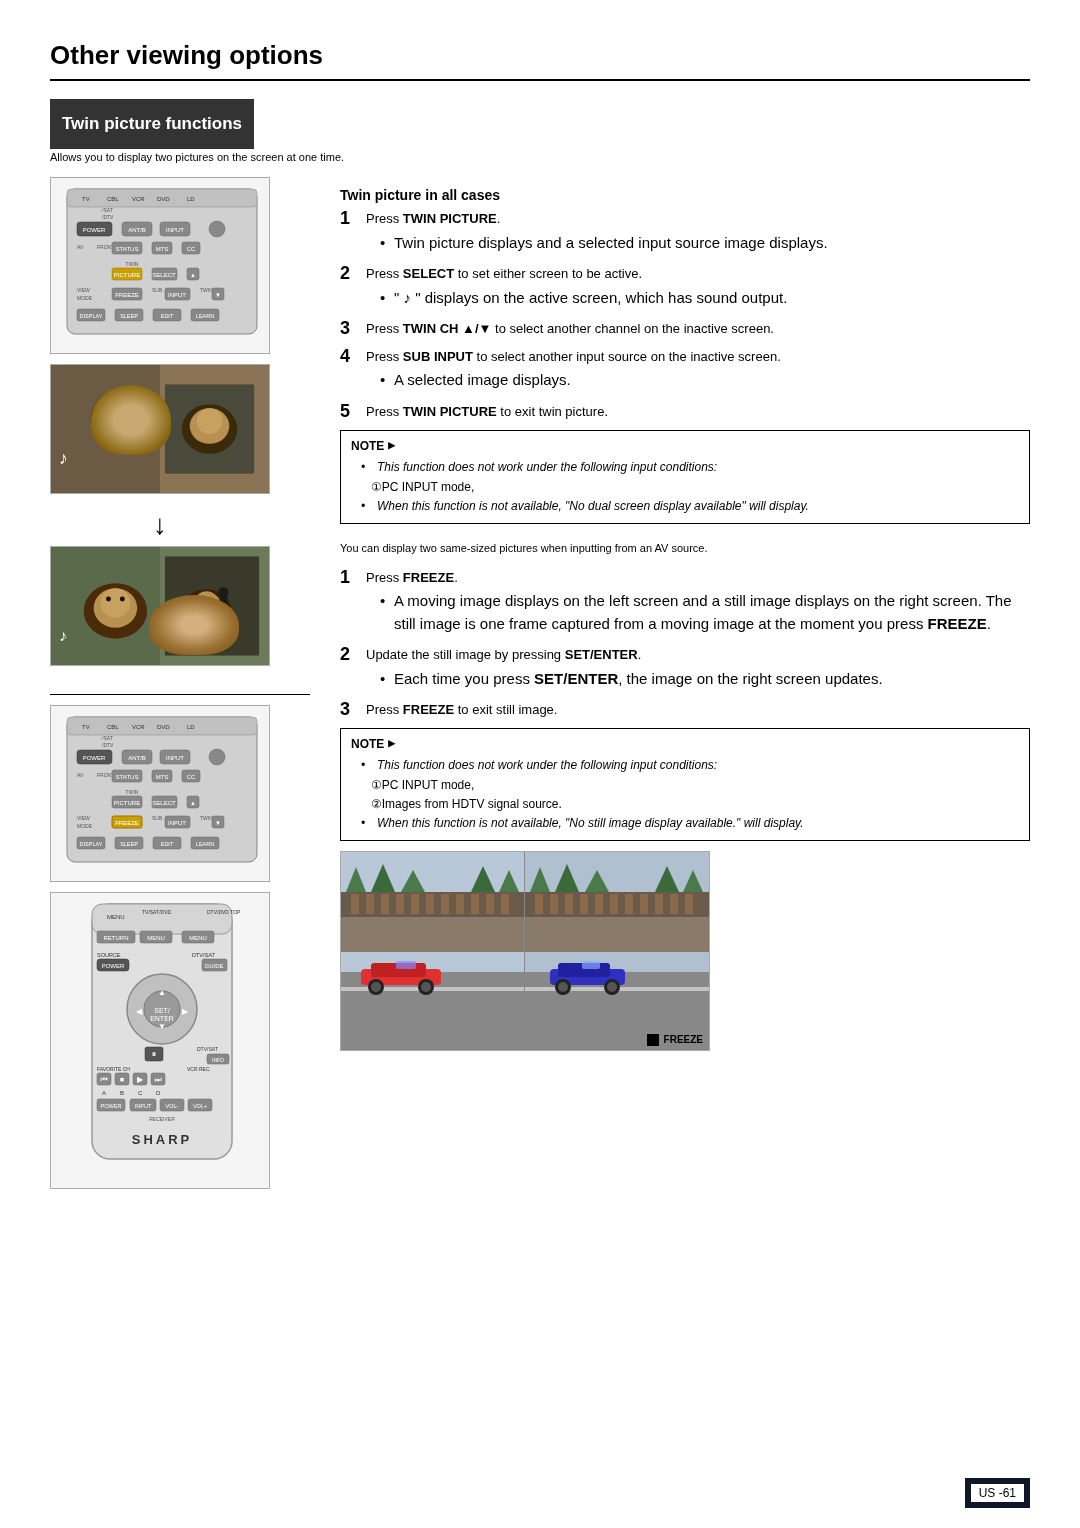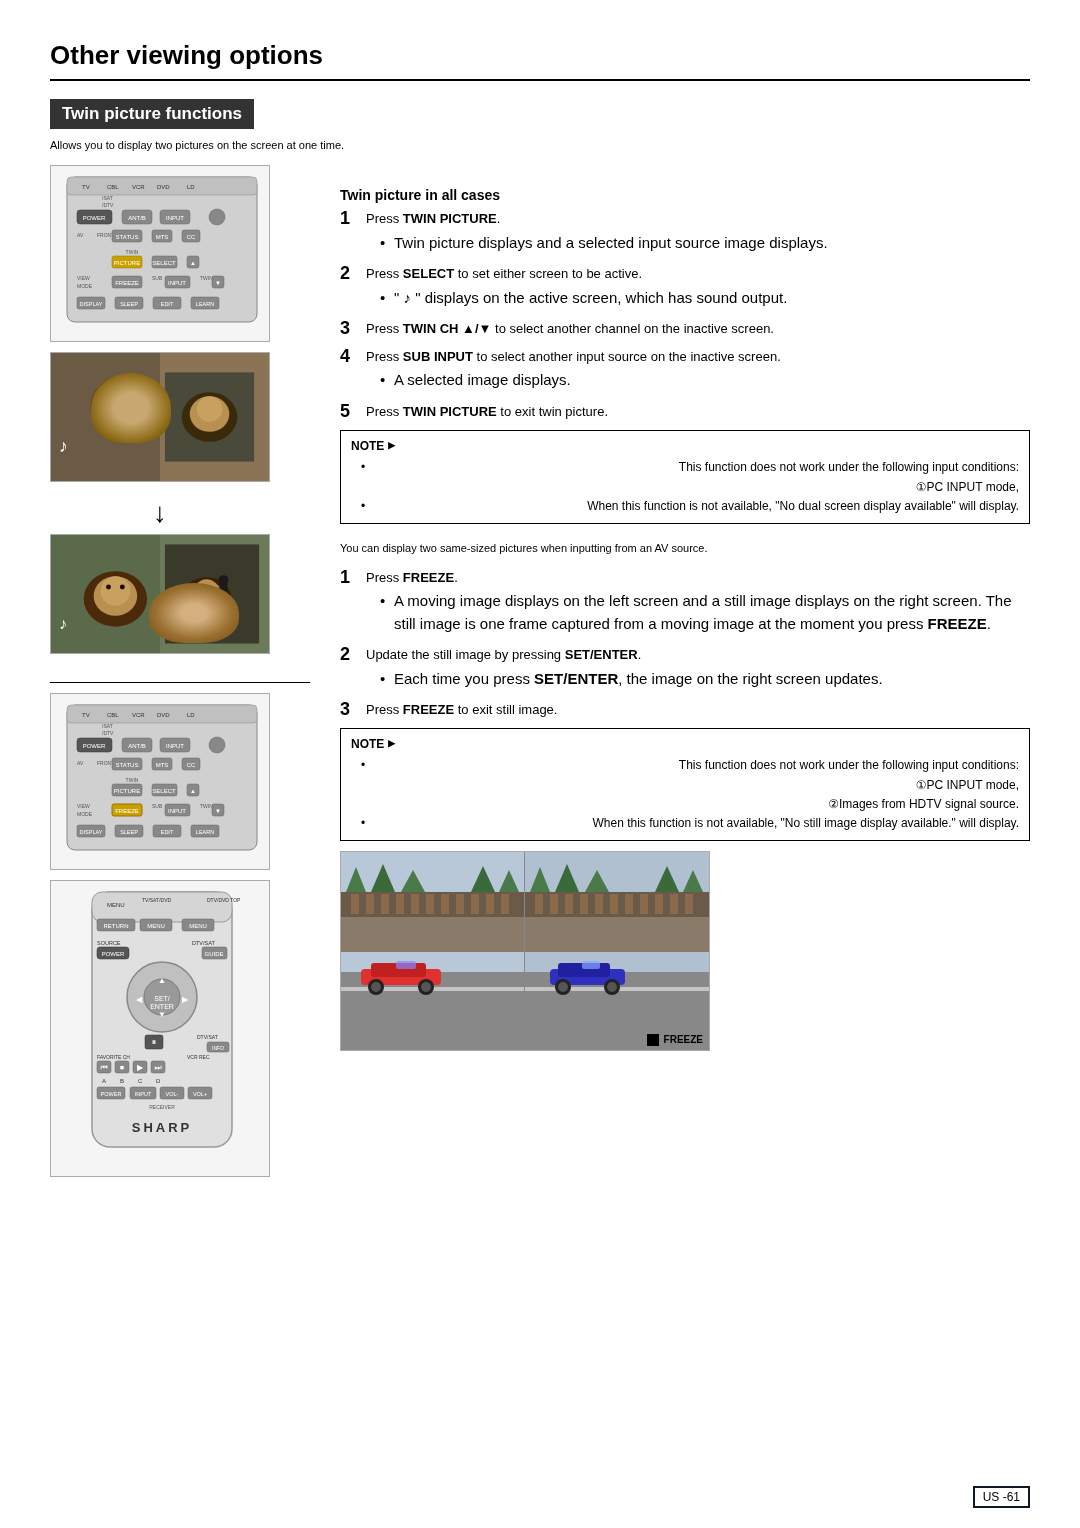--- a/index.html
+++ b/index.html
@@ -17,23 +17,23 @@
       font-weight: bold;
       border-bottom: 2px solid #000;
       padding-bottom: 8px;
       margin-bottom: 18px;
     }
     .section-header {
       background: #333;
       color: #fff;
       font-size: 17px;
       font-weight: bold;
-      padding: 5px 12px;
+      padding: 15px 12px;
       display: inline-block;
-      margin-bottom: 10px;
+      margin-bottom: 2px;
     }
     .intro-text {
       font-size: 11px;
       margin-bottom: 14px;
     }
     .two-col {
       display: flex;
       gap: 30px;
       align-items: flex-start;
     }
@@ -105,21 +105,21 @@
       padding: 6px;
       margin-bottom: 10px;
       background: #f5f5f5;
       width: 220px;
     }
     
     .sub-heading {
       font-size: 14px;
       font-weight: bold;
       margin-bottom: 6px;
-      margin-top: 22px;
+      margin-top: 10px;
     }
     
     .step {
       display: flex;
       gap: 8px;
       margin-bottom: 8px;
       align-items: flex-start;
     }
     .step-num {
       font-size: 18px;
@@ -150,21 +150,20 @@
       position: absolute;
       left: 0;
     }
     
     .note-box {
       border: 1.5px solid #000;
       padding: 6px 10px;
       margin: 8px 0;
       font-size: 12px;
       line-height: 1.5;
-      text-align: right;
     }
     .note-header {
       font-weight: bold;
       font-size: 12px;
       display: flex;
       align-items: center;
       gap: 4px;
       margin-bottom: 3px;
     }
     .note-header::after {
@@ -172,20 +171,21 @@
       font-size: 9px;
     }
     .note-list {
       list-style: none;
       padding-left: 10px;
     }
     .note-list li {
       position: relative;
       padding-left: 16px;
       margin-bottom: 2px;
+      font-style: italic;
     }
     .note-list li::before {
       content: '•';
       position: absolute;
       left: 0;
     }
     
     .still-section {
       margin-top: 18px;
     }
@@ -690,16 +690,16 @@
             <span class="freeze-icon"></span>
             <span>FREEZE</span>
           </div>
         </div>
       </div>
     </div>
   </div>
 </div>
 
 
-<div style="position:fixed; bottom:20px; right:50px; font-size:12px; border:2px solid #0f172a; padding:2px 8px; background:#fff;">US -61</div>
+<div style="position:fixed; bottom:20px; right:50px; font-size:12px; border:6px solid #0f172a; padding:2px 8px; background:#fff;">US -61</div>
 
 
 
 
 </body></html>

